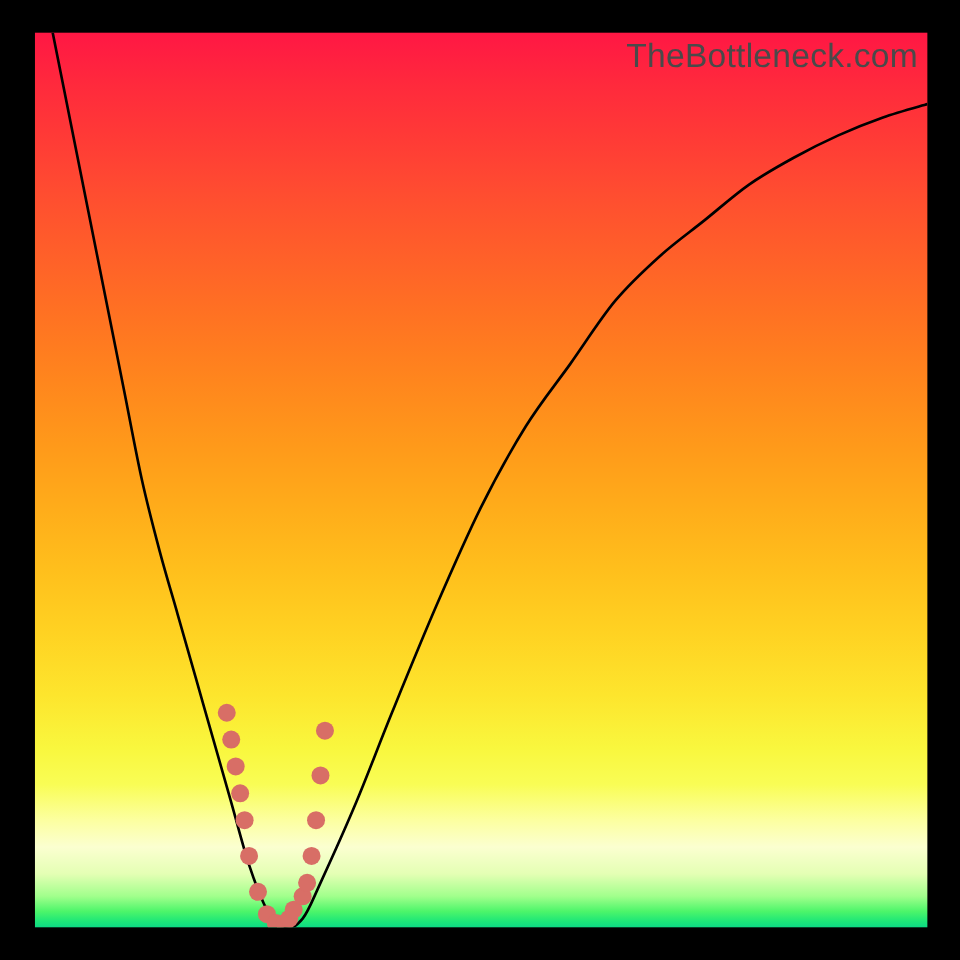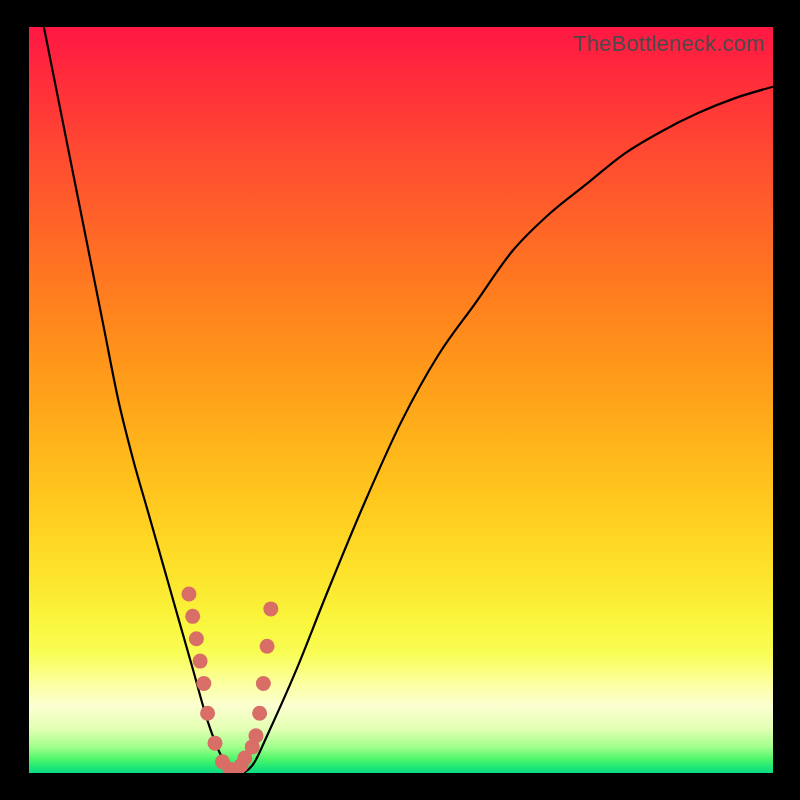--- a/index.html
+++ b/index.html
@@ -49,21 +49,21 @@
       #a1ff8c 96.5%,
       #4cf56a 98.2%,
       #1de678 99.3%,
       #0cd985 100%);
   }
   .watermark {
     position: absolute;
     top: 4px;
     right: 8px;
     color: #4a4a4a;
-    font-size: 22px;
+    font-size: 28px;
     font-weight: 500;
     letter-spacing: 0.2px;
     user-select: none;
   }
   svg.curve-layer {
     position: absolute;
     left: 0; top: 0;
     width: 744px;
     height: 746px;
   }

